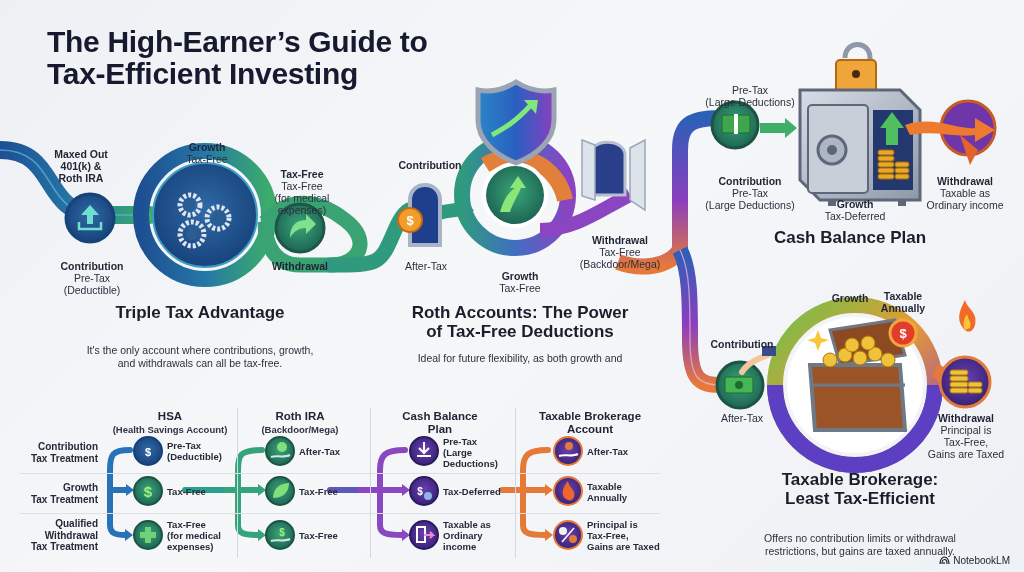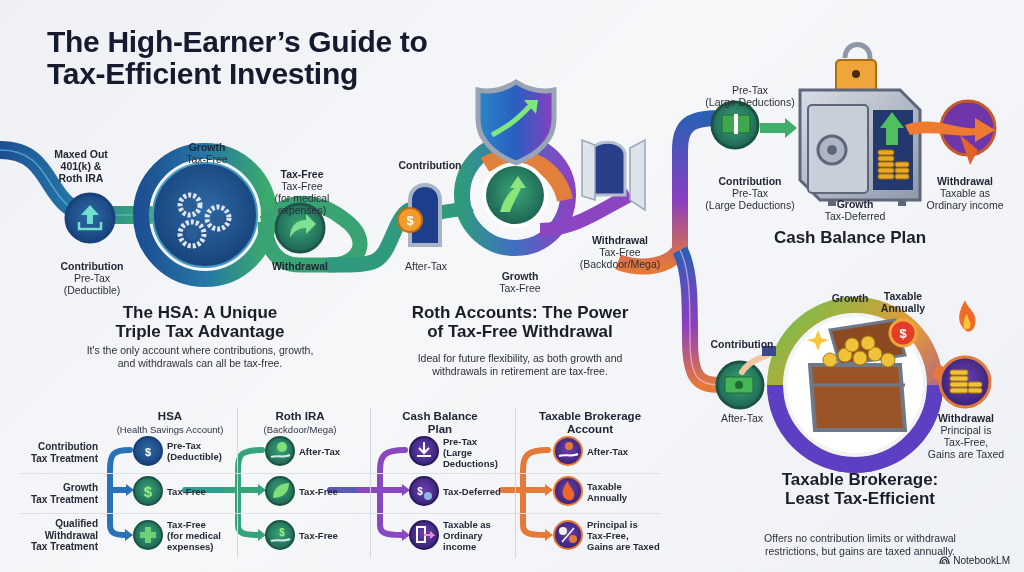--- a/index.html
+++ b/index.html
@@ -16,21 +16,21 @@
     font-size: 30px; font-weight: 700; line-height: 32px; color: #151a2e;
     letter-spacing: -0.3px;
   }
   svg.flow { position: absolute; left: 0; top: 0; }
   .lbl { position: absolute; text-align: center; font-size: 10.5px; line-height: 12px; color: #2b2f3d; }
   .lbl b { display: block; font-weight: 700; color: #1f2333; }
   .lbl span { display: block; }
   .sec-title { position: absolute; text-align: center; font-weight: 700; font-size: 17px; line-height: 19px; color: #1a1d2a; }
   .sec-desc { position: absolute; text-align: center; font-size: 10.5px; line-height: 13px; color: #2d313d; }
   .tbl-head { position: absolute; text-align: center; font-size: 11.5px; line-height: 13px; font-weight: 700; color: #1f2333; }
-  .tbl-head span { display: block; font-weight: 400; font-size: 9.5px; color: #2f3342; }
+  .tbl-head span { display: block; font-weight: 700; font-size: 9.5px; color: #2f3342; }
   .row-lbl { position: absolute; text-align: right; font-size: 10px; line-height: 11.5px; font-weight: 700; color: #262a38; width: 80px; }
   .row-lbl span { display: block; }
   .cell-txt { position: absolute; font-size: 9.5px; line-height: 11px; font-weight: 700; color: #262a38; }
   .cell-txt span { display: block; }
   .vline { position: absolute; width: 1px; background: #d5d8de; }
   .hline { position: absolute; height: 1px; background: #dde0e5; }
   .brand { position: absolute; right: 14px; bottom: 6px; font-size: 10px; color: #1c1f2b; display: flex; align-items: center; gap: 3px; text-align: center; }
 </style>
 </head>
 <body>
@@ -306,21 +306,20 @@
 </div>
 <div class="lbl" style="left:252px; top:168px; width:100px;">
   <b>Tax-Free</b>
     <span>Tax-Free</span>
     <span>(for medical expenses)</span>
 </div>
 <div class="lbl" style="left:268px; top:260px; width:64px;">
   <b>Withdrawal</b>
 </div>
 <div class="sec-title" style="left:80px; top:303px; width:240px;">
-  <div>The HSA: A Unique</div>
     <div>Triple Tax Advantage</div>
 </div>
 <div class="sec-desc" style="left:60px; top:344px; width:280px;">
   <div>It's the only account where contributions, growth,</div>
     <div>and withdrawals can all be tax-free.</div>
 </div>
 
 <div class="lbl" style="left:390px; top:159px; width:80px;">
   <b>Contribution</b>
 </div>
@@ -331,25 +330,24 @@
   <b>Growth</b>
     <span>Tax-Free</span>
 </div>
 <div class="lbl" style="left:578px; top:234px; width:84px;">
   <b>Withdrawal</b>
     <span>Tax-Free</span>
     <span>(Backdoor/Mega)</span>
 </div>
 <div class="sec-title" style="left:400px; top:303px; width:240px;">
   <div>Roth Accounts: The Power</div>
-    <div>of Tax-Free Withdrawal</div>
+    <div>of Tax-Free Deductions</div>
 </div>
 <div class="sec-desc" style="left:395px; top:344px; width:250px;margin-top:8px;">
   <div>Ideal for future flexibility, as both growth and</div>
-    <div>withdrawals in retirement are tax-free.</div>
 </div>
 
 <div class="lbl" style="left:700px; top:84px; width:100px;">
   <span>Pre-Tax</span>
     <span>(Large Deductions)</span>
 </div>
 <div class="lbl" style="left:700px; top:175px; width:100px;">
   <b>Contribution</b>
     <span>Pre-Tax</span>
     <span>(Large Deductions)</span>

